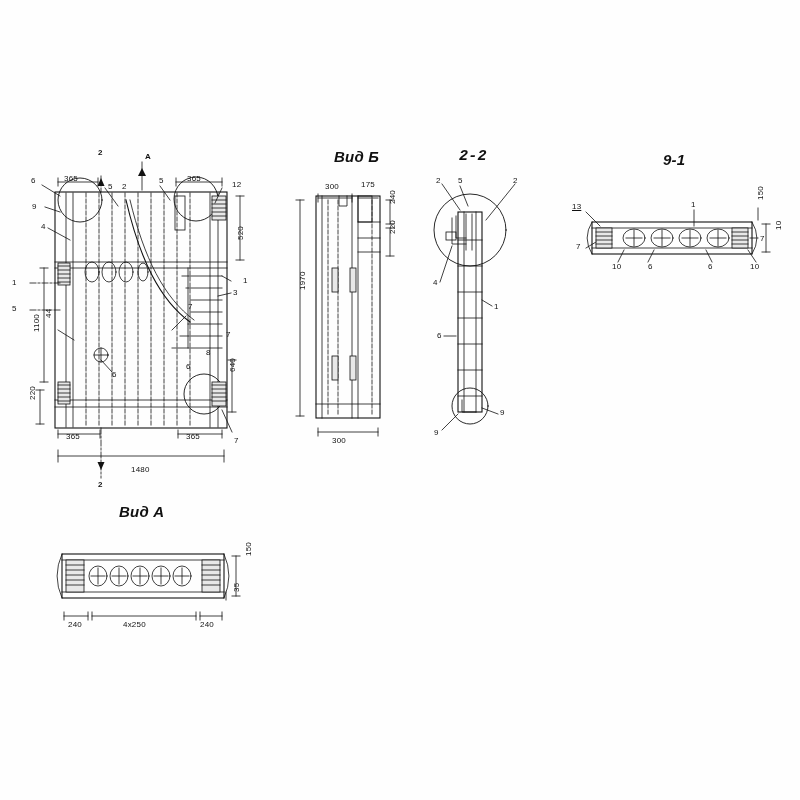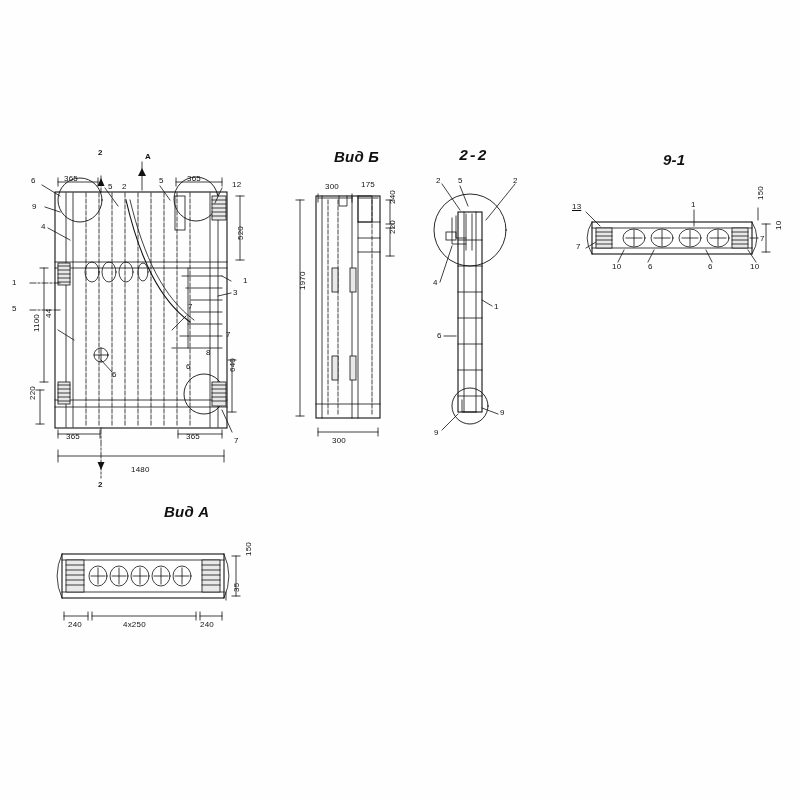--- a/index.html
+++ b/index.html
@@ -364,21 +364,21 @@
         <line x1="200" y1="616" x2="222" y2="616"></line>
         <line x1="200" y1="612" x2="200" y2="620"></line>
         <line x1="222" y1="612" x2="222" y2="620"></line>
       </g>
     </g>
   </svg>
 
   <div class="lbl title" style="left:334px; top:152px;">Вид Б</div>
   <div class="lbl title" style="left:459px; top:152px;font-family:Liberation Mono, monospace;">2-2</div>
   <div class="lbl title" style="left:663px; top:155px;">9-1</div>
-  <div class="lbl title" style="left:119px; top:507px;margin-left:45px;">Вид А</div>
+  <div class="lbl title" style="left:119px; top:507px;">Вид А</div>
 
   <div class="lbl bold" style="left:98px; top:148px;">2</div>
   <div class="lbl bold" style="left:145px; top:152px;">A</div>
   <div class="lbl" style="left:31px; top:176px;">6</div>
   <div class="lbl" style="left:64px; top:174px;">365</div>
   <div class="lbl" style="left:108px; top:182px;">5</div>
   <div class="lbl" style="left:122px; top:182px;">2</div>
   <div class="lbl" style="left:159px; top:176px;">5</div>
   <div class="lbl" style="left:187px; top:174px;">365</div>
   <div class="lbl" style="left:232px; top:180px;">12</div>

